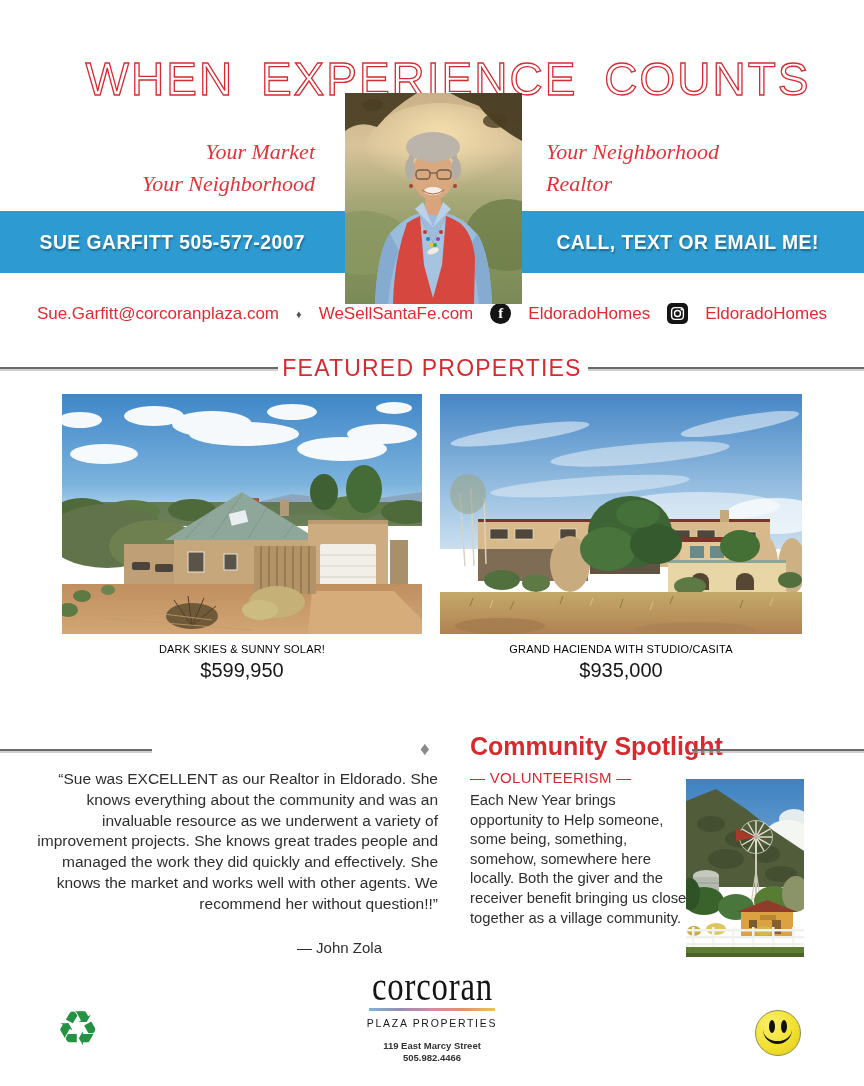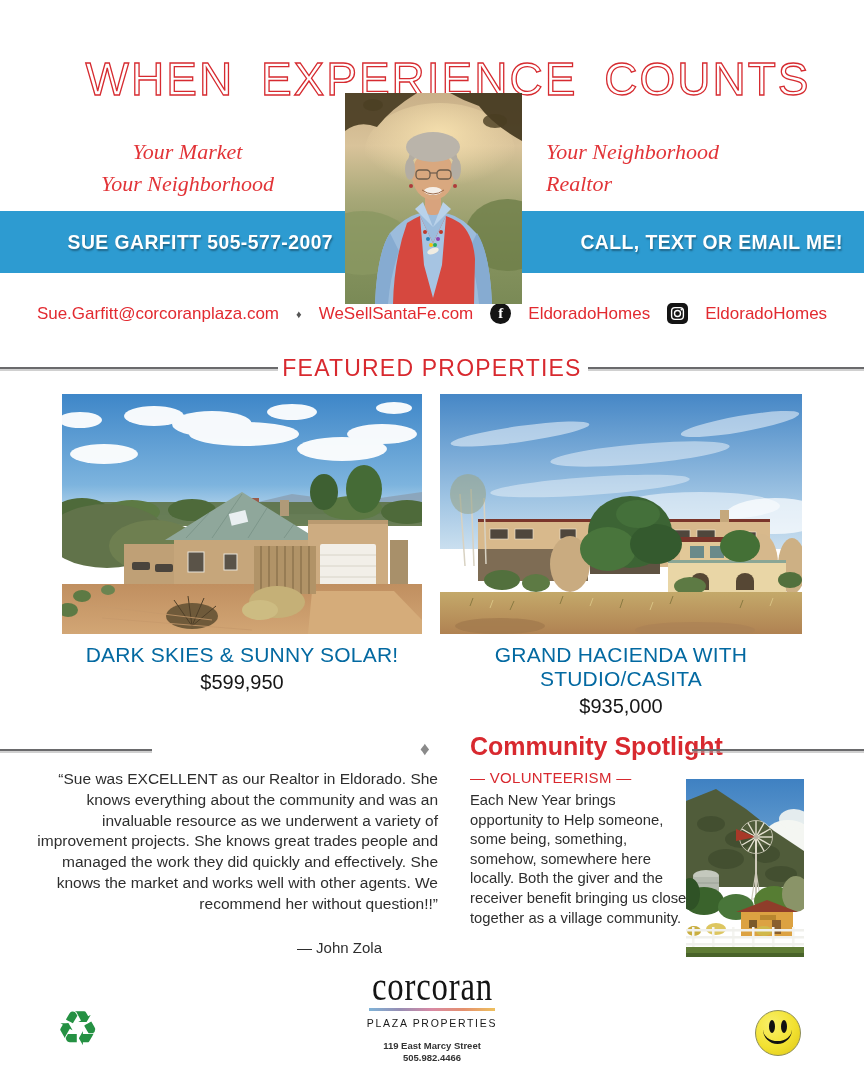--- a/index.html
+++ b/index.html
@@ -8,26 +8,26 @@
 
   
   .title{position:absolute;top:36px;left:0;width:100%;text-align:center;margin:16px;
          font-size:46px;font-weight:400;letter-spacing:2px;word-spacing:12px;
          color:#d62b30;white-space:nowrap;}
   @supports ((-webkit-text-stroke:1px red)){
     .title{color:transparent;-webkit-text-stroke:1.3px #d62b30;}
   }
   .tagline{position:absolute;top:136px;font-size:22px;line-height:32px;color:#e23438;
            font-family:cursive;font-style:italic;}
-  .tagline-left{left:60px;width:255px;text-align:center;}
+  .tagline-left{left:60px;width:255px;text-align:right;}
   .tagline-right{left:546px;width:260px;text-align:left;}
 
   
   .banner{position:absolute;top:211px;left:0;width:864px;height:62px;background:#2d9bd1;}
-  .banner-cell{position:absolute;top:0;height:62px;display:flex;align-items:center;justify-content:flex-end;}
+  .banner-cell{position:absolute;top:0;height:62px;display:flex;align-items:center;justify-content:center;}
   .banner-left{left:0;width:345px;}
   .banner-right{left:522px;width:402px;padding-right:70px;box-sizing:border-box;}
   .banner-text{display:inline-block;color:#fff;font-size:21px;font-weight:bold;letter-spacing:.5px;
                transform:scaleX(.92);text-shadow:1px 2px 2px rgba(0,0,0,.35);white-space:nowrap;}
 
   .portrait{position:absolute;left:345px;top:93px;width:177px;height:211px;z-index:5;}
   .portrait svg{display:block;}
 
   
   .contact-row{position:absolute;top:303px;left:0;width:100%;display:flex;align-items:center;
@@ -41,21 +41,21 @@
 
   
   .rule{position:absolute;height:2px;background:#6a6a6c;box-shadow:0 2px 0 rgba(170,170,170,.55);}
   .feat-title{position:absolute;top:355px;left:0;width:100%;text-align:center;
               font-size:23px;letter-spacing:1.2px;color:#d8292f;}
 
   .photo-card{position:absolute;top:394px;}
   .photo-card svg{display:block;}
   .card-1{left:62px;} .card-2{left:440px;}
   .cap{position:absolute;text-align:center;}
-  .cap-title{font-size:21px;color:#0369a1;letter-spacing:.2px;}
+  .cap-title{font-size:11px;color:#000000;letter-spacing:.2px;}
   .cap-price{font-size:20px;color:#161616;margin-top:4px;}
   .cap-1{left:62px;top:643px;width:360px;} .cap-2{left:440px;top:643px;width:362px;}
 
   .sec-heading{position:absolute;margin:0;font-size:25px;font-weight:bold;color:#d8292f;
                font-family:"Liberation Sans",sans-serif;}
   .sec-diamond{position:absolute;left:420px;top:738px;color:#8a8a8a;font-size:19px;}
 
   .quote{position:absolute;left:18px;top:769px;width:420px;text-align:right;
          font-size:15.5px;line-height:20.8px;color:#2e2e2e;}
   .attribution{position:absolute;left:20px;top:939px;width:362px;text-align:right;

